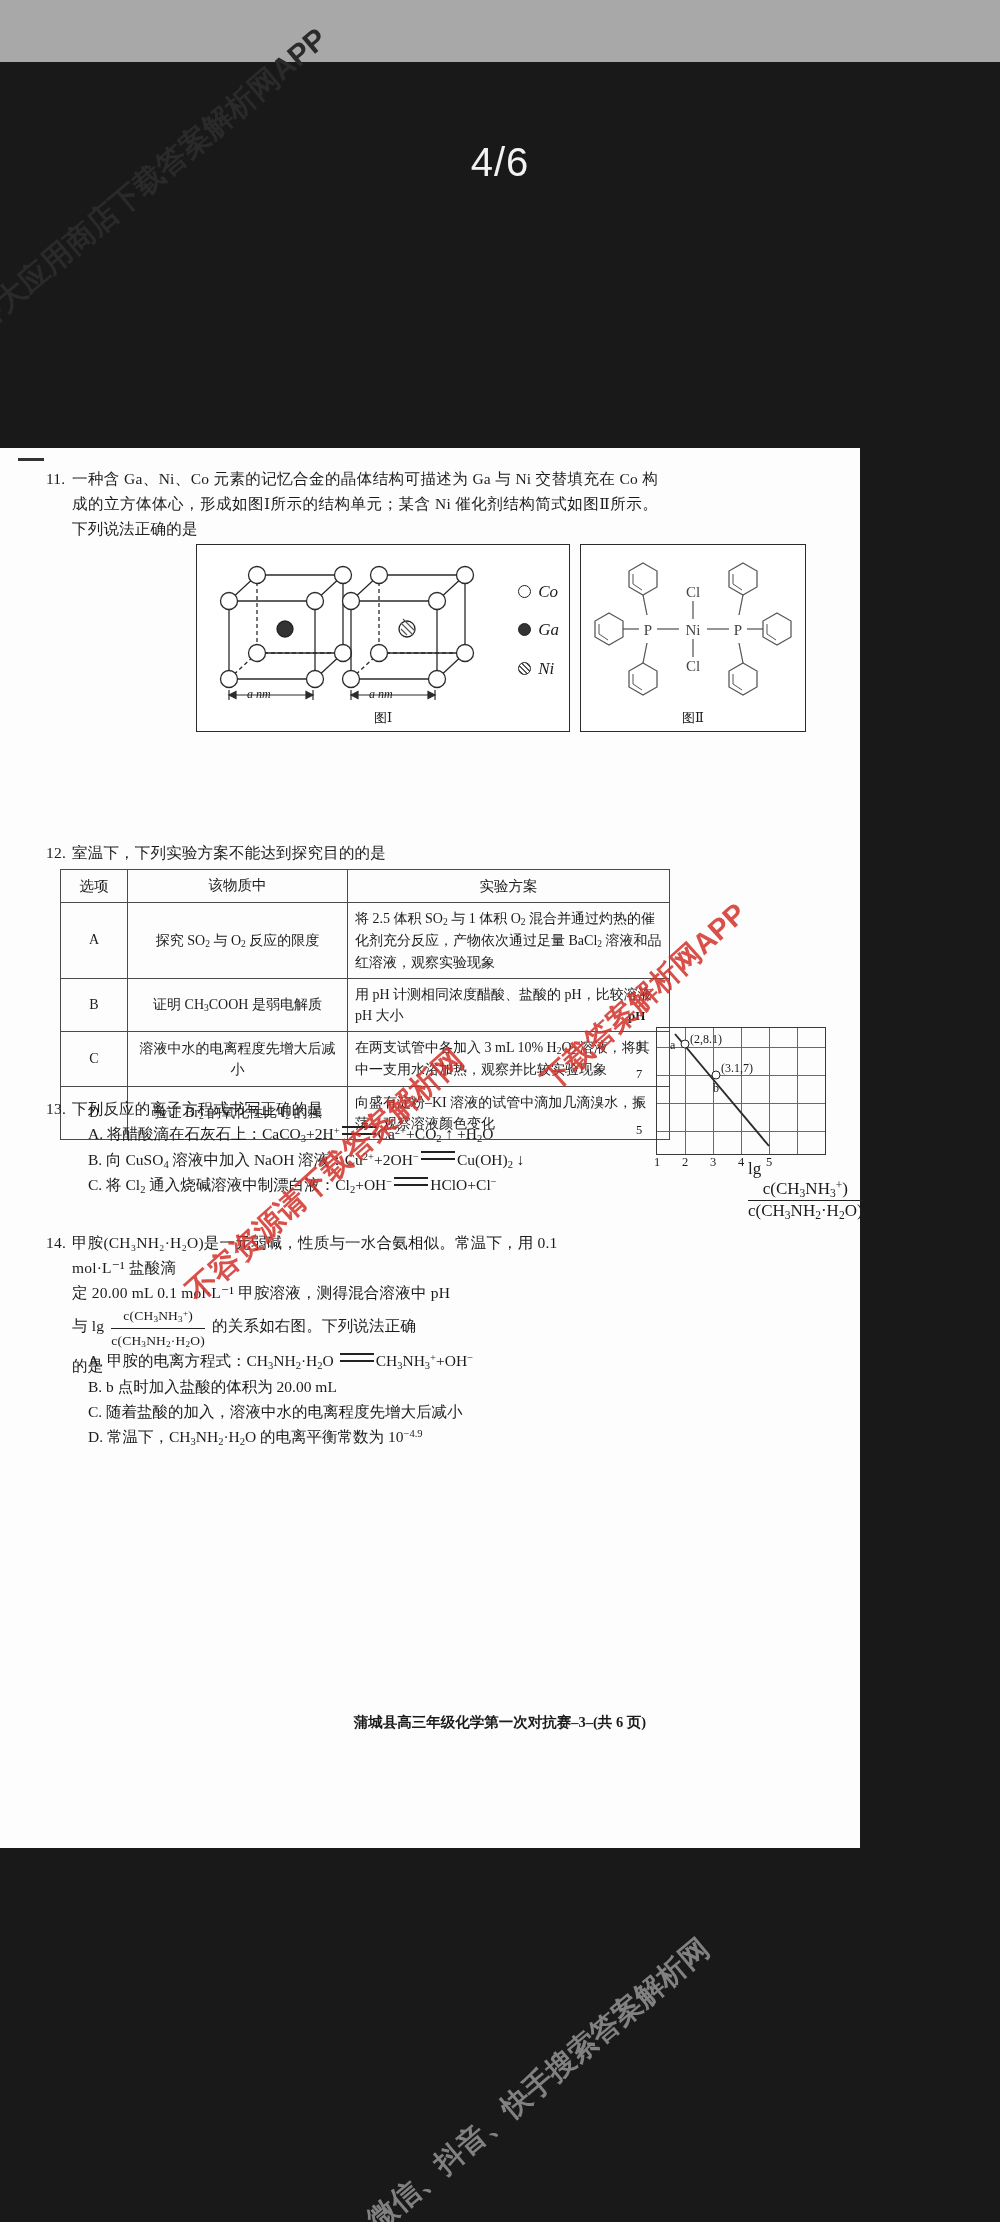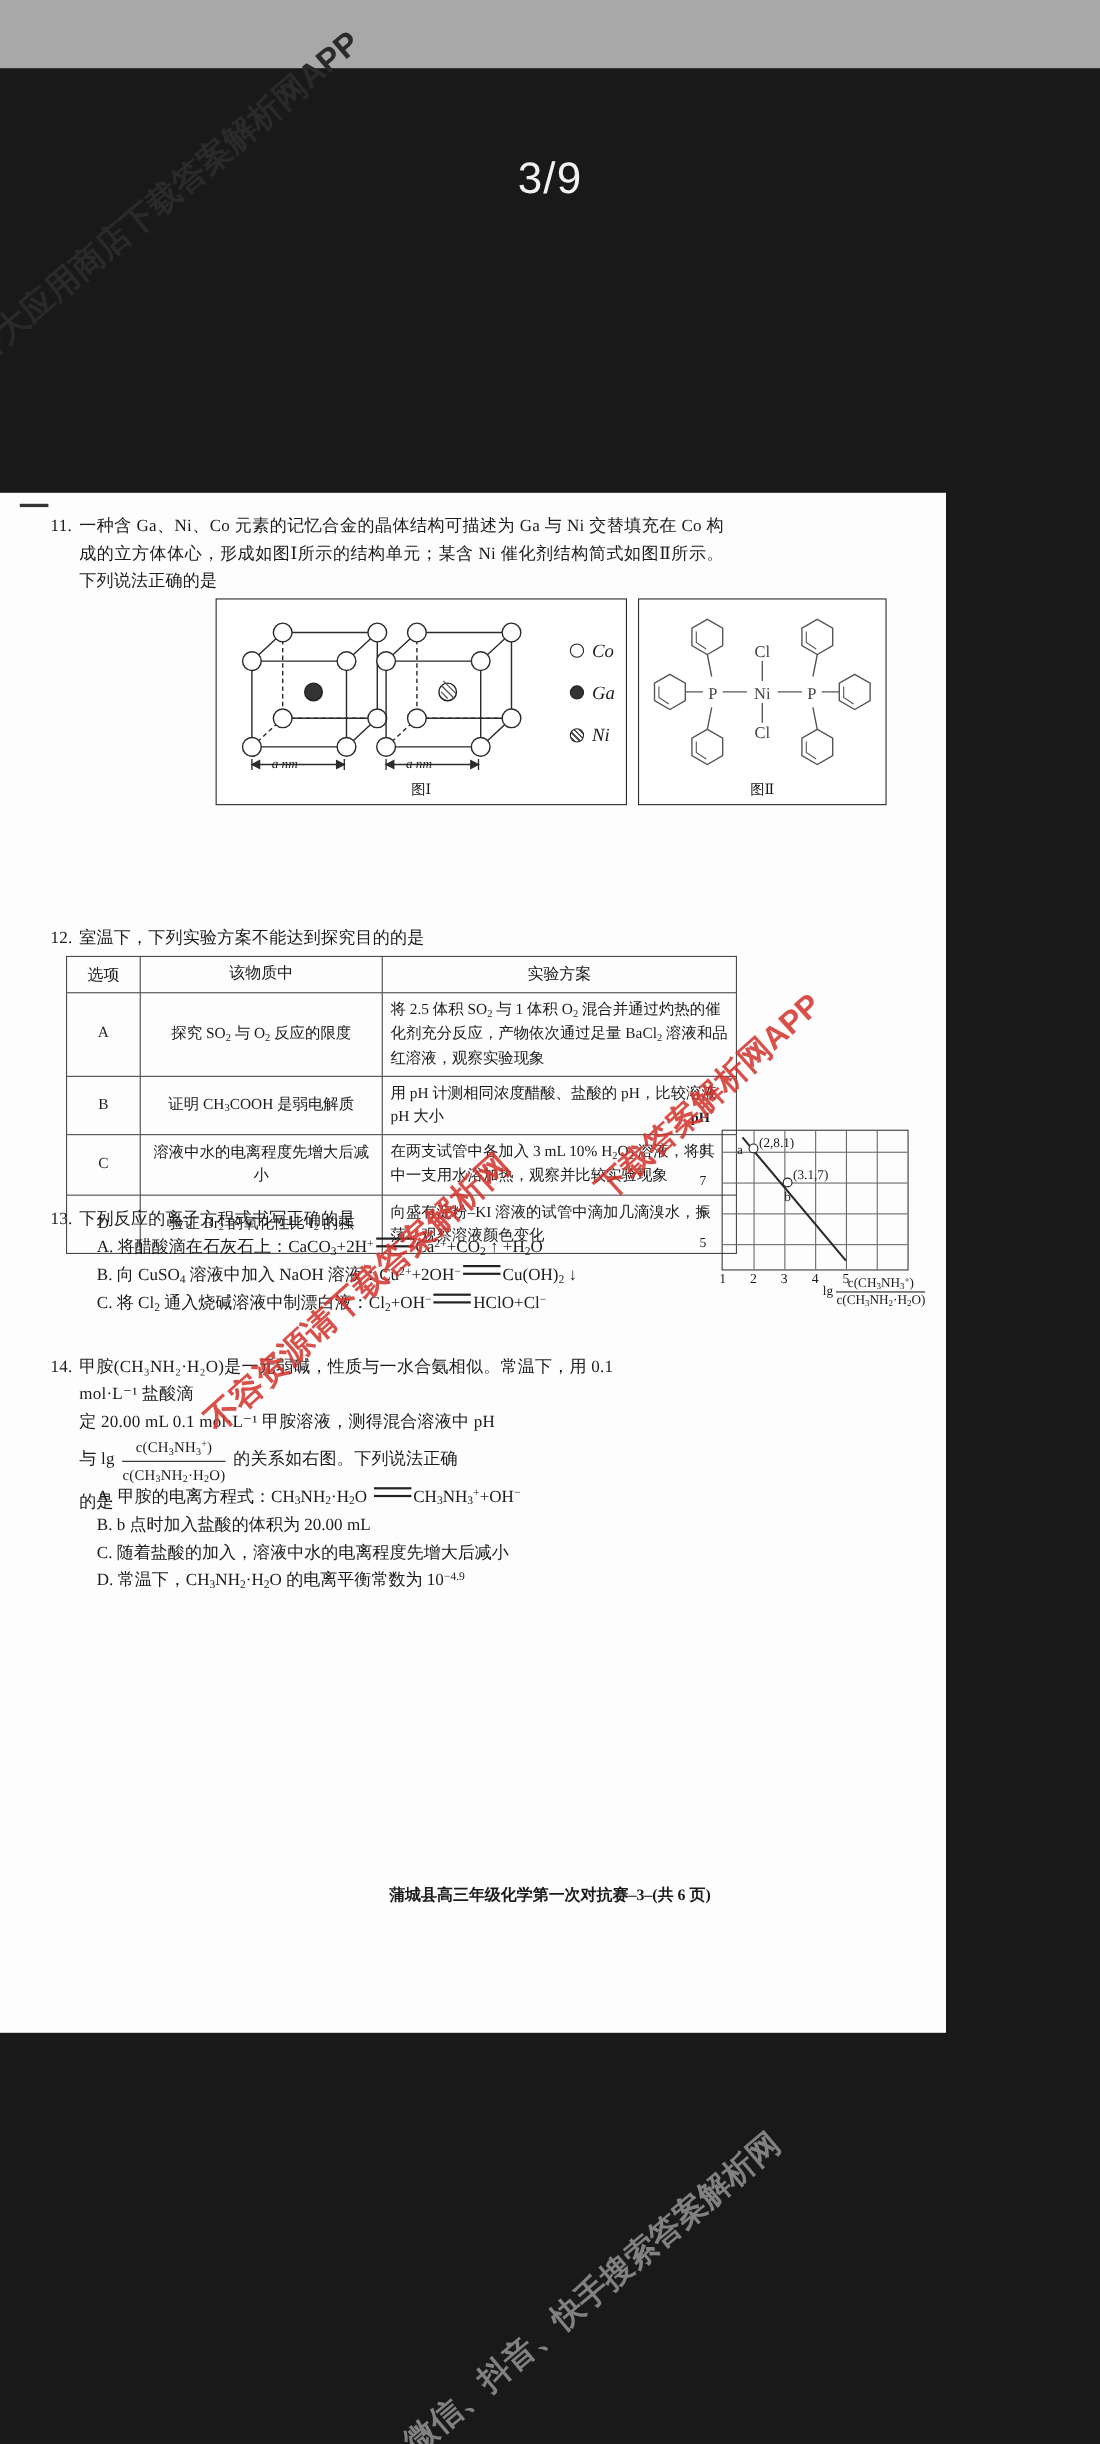--- a/index.html
+++ b/index.html
@@ -48,21 +48,21 @@
   
   .graphwrap{position:absolute;left:630px;top:577px;width:212px;height:168px;}
   .axlab-y{position:absolute;left:-2px;top:-17px;font-size:13px;font-weight:bold;}
   .plot{position:absolute;left:26px;top:2px;width:168px;height:126px;border:1.4px solid #3a3a3a;}
   .gl{position:absolute;background:#6a6a6a;}
   .ytick{position:absolute;left:6px;font-size:12.5px;transform:translateY(-50%);}
   .xtick{position:absolute;top:130px;font-size:12.5px;transform:translateX(-50%);}
   .pt{position:absolute;width:7px;height:7px;border:1.4px solid #222;border-radius:50%;
       background:#fff;transform:translate(-50%,-50%);}
   .ptlab{position:absolute;font-size:12px;white-space:nowrap;}
-  .axlab-x{position:absolute;left:118px;top:134px;font-size:12px;line-height:1.15;}
+  .axlab-x{position:absolute;left:118px;top:134px;font-size:17px;line-height:1.15;}
   .frac{display:inline-block;text-align:center;vertical-align:middle;}
   .frac .num{border-bottom:1.2px solid #222;display:block;padding:0 2px;}
 
   .footer{position:absolute;left:0;top:1265px;width:1000px;text-align:center;
       font-size:14.5px;font-weight:bold;}
 
   
   .stemfrac{display:inline-block;text-align:center;vertical-align:-1.05em;font-size:13.5px;margin:0 3px;}
   .stemfrac .num{border-bottom:1.3px solid #222;display:block;padding:0 3px 1px;}
   .stemfrac .den{display:block;padding-top:1px;}
@@ -74,21 +74,21 @@
   .wm-red{color:#d2322a;opacity:.85;}
   .wm-gray{color:#8d8d8d;opacity:.9;}
 </style>
 </head>
 <body>
 
 <div class="viewer">
 
   <div class="topbar"></div>
 
-  <div class="pageindicator">3/9</div>
+  <div class="pageindicator">4/6</div>
 
   <div class="sheet">
     <div class="tickmark"></div>
     <div class="paper">
 
       <div class="q" style="left:46px;top:18px;width:612px;">
         <span class="qnum" style="left:0;top:0;">11.</span>
         <span class="body" style="padding-left:26px;text-align:justify;">一种含 Ga、Ni、Co 元素的记忆合金的晶体结构可描述为 Ga 与 Ni 交替填充在 Co 构成的立方体体心，形成如图Ⅰ所示的结构单元；某含 Ni 催化剂结构简式如图Ⅱ所示。下列说法正确的是</span>
       </div>
 

